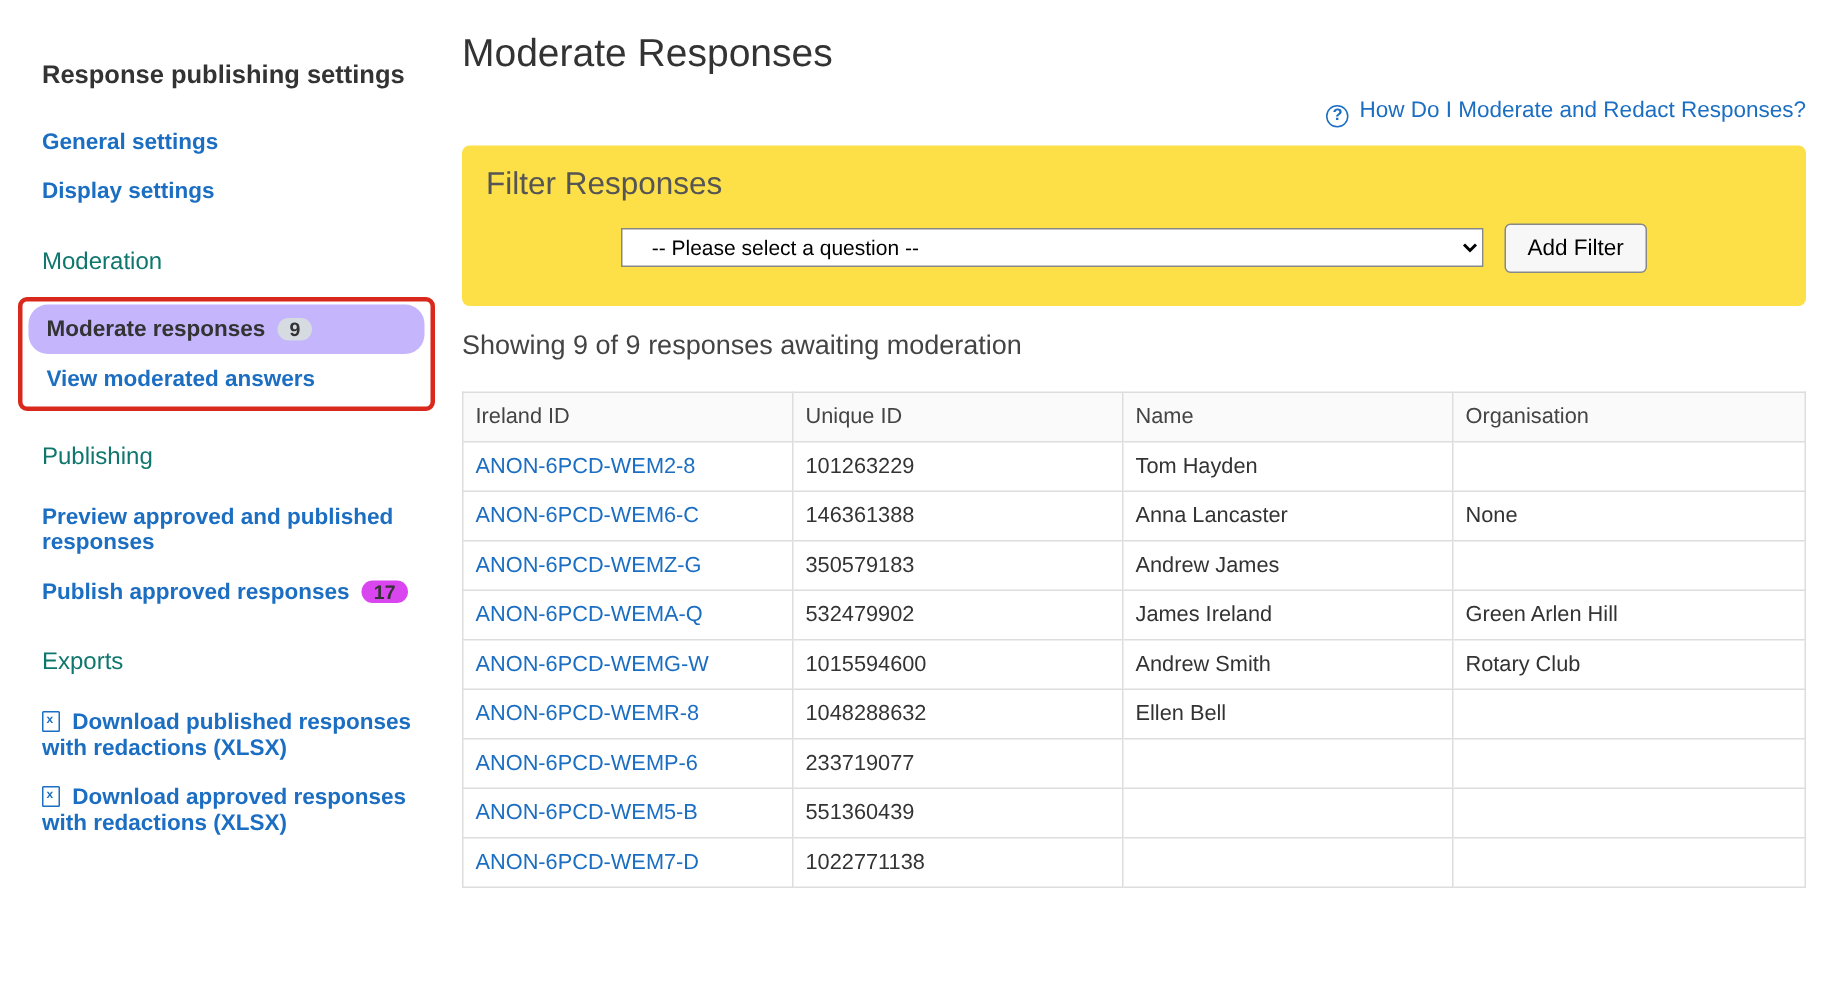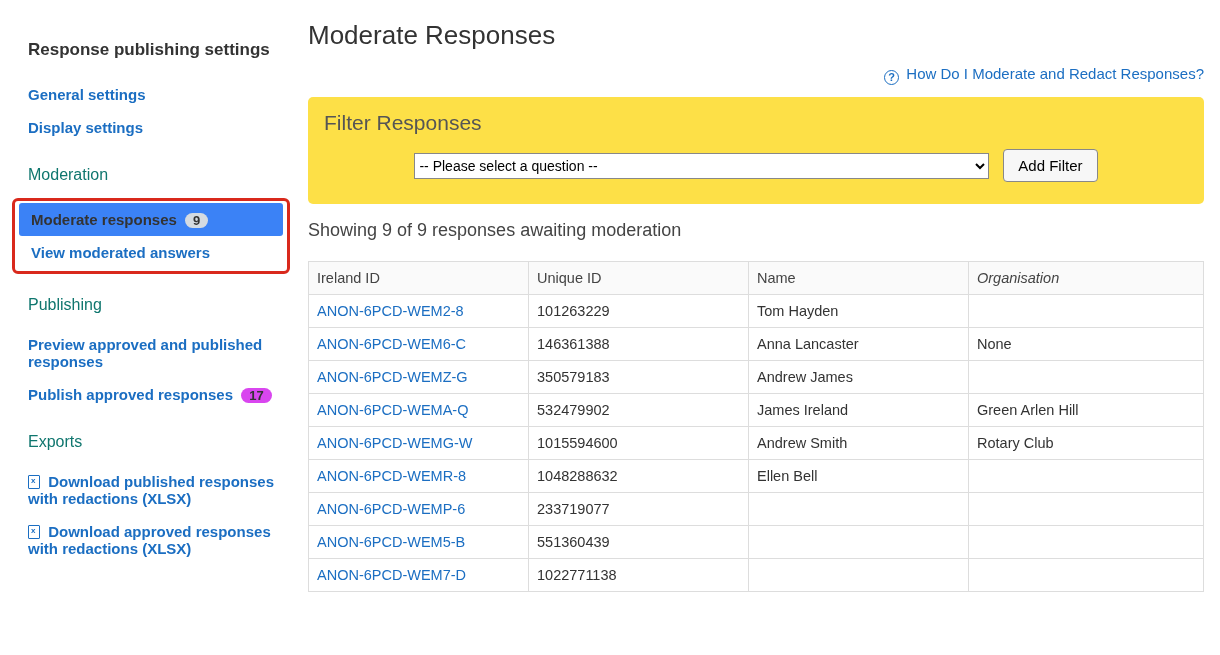--- a/index.html
+++ b/index.html
@@ -41,23 +41,23 @@
       font-weight: 600;
       padding: 8px 12px;
       cursor: pointer;
     }
     .nav-item {
       padding: 8px 12px;
       font-size: 15px;
       font-weight: 600;
     }
     .nav-item.active {
-      background: #3b82f6;
-      color: #333;
-      border-radius: 3px;
+      background: #c4b5fd;
+      color: #333;
+      border-radius: 13px;
     }
     .badge {
       display: inline-block;
       background: #d946ef;
       border-radius: 10px;
       padding: 0px 8px;
       font-size: 13px;
       margin-left: 4px;
       color: #333;
       font-weight: 600;
@@ -134,21 +134,21 @@
       font-size: 21px;
       font-weight: 400;
       color: #555;
       margin-bottom: 14px;
     }
     .filter-row {
       text-align: center;
     }
     .filter-select {
       width: 575px;
-      padding: 3px 0;
+      padding: 3px 15px;
       font-size: 14px;
       border: 1px solid #888;
       background: #fff;
     }
     .filter-button {
       padding: 7px 14px;
       font-size: 15px;
       background: #f7f7f7;
       border: 1px solid #888;
       border-radius: 4px;
@@ -176,21 +176,21 @@
       color: #444;
     }
     .resp-table td a {
       color: #1b6ec2;
       text-decoration: none;
       cursor: pointer;
     }
     .col-respid { width: 220px; }
     .col-unique { width: 220px; }
     .col-name   { width: 220px; }
-    .col-org    { width: auto; font-style: italic; }
+    .col-org    { width: auto; }
   </style>
 </head>
 <body>
 
 <aside class="sidebar">
   <h2 class="section-main">Response publishing settings</h2>
   <a class="nav-link">General settings</a>
   <a class="nav-link">Display settings</a>
 
   <h3 class="section-sub">Moderation</h3>

